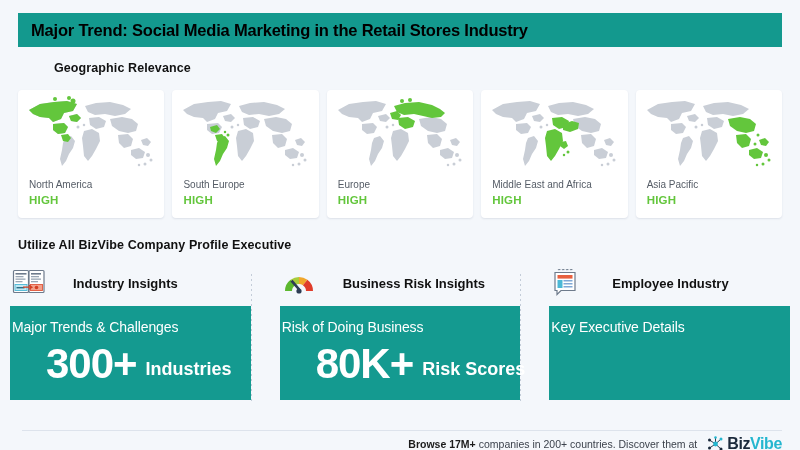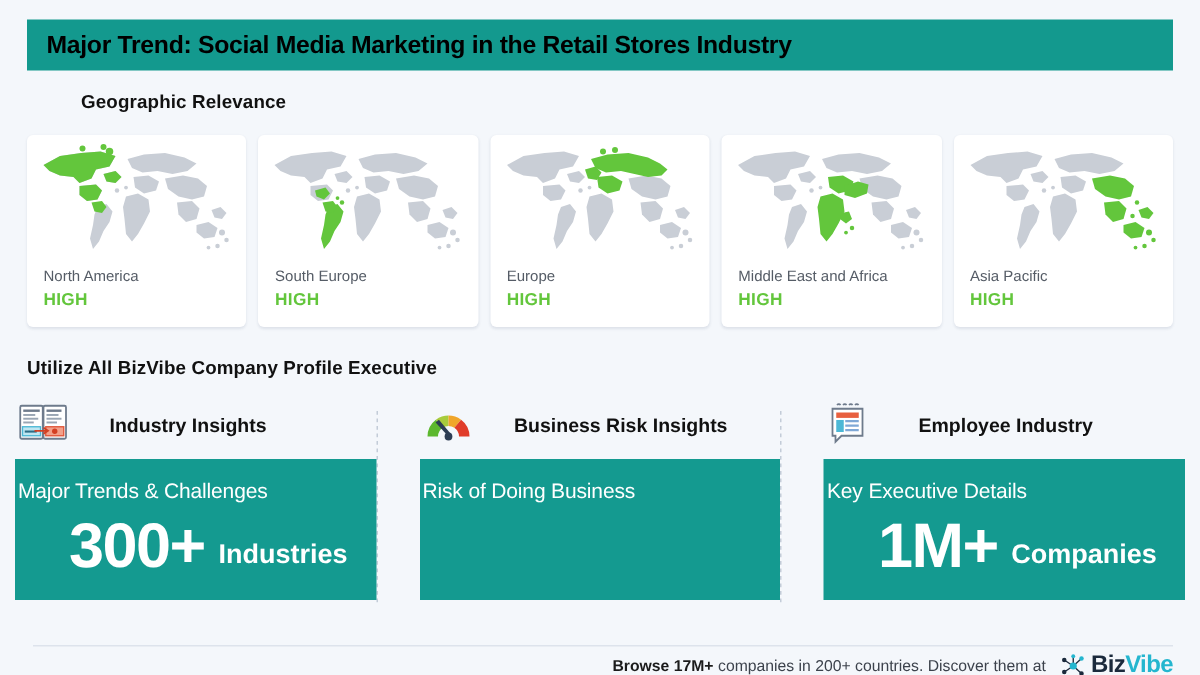--- a/index.html
+++ b/index.html
@@ -474,20 +474,24 @@
             <path d="M17 10 A14 14 0 0 1 25.4 12.8 L20.9 18.2 A7 7 0 0 0 17 17 Z" fill="#f0a62b"></path>
             <path d="M25.4 12.8 A14 14 0 0 1 31 24 L24 24 A7 7 0 0 0 20.9 18.2 Z" fill="#e03c2a"></path>
             <path d="M16.2 23.2 L8.4 14.6 L10.6 12.8 L18.2 21.8 Z" fill="#2d3d54"></path>
             <circle cx="17" cy="24" r="2.6" fill="#2d3d54"></circle>
           </svg>
         </span>
         <span class="insight-head-label">Business Risk Insights</span>
       </div>
       <div class="stat-box">
         <div class="stat-caption">Risk of Doing Business</div>
+        <div class="stat-figure">
+          <span class="stat-number">80K+</span>
+          <span class="stat-unit">Risk Scores</span>
+        </div>
       </div>
     </div>
 
     <div class="divider"></div>
 
     <div class="insight-col col3">
       <div class="insight-head">
         <span class="insight-icon">
           <svg width="34" height="32" viewBox="0 0 34 32" xmlns="http://www.w3.org/2000/svg">
             <path d="M4 5.5 h20 v18 h-14 l-4 4 v-4 h-2 z" fill="#ffffff" stroke="#6e7b8c" stroke-width="1.2"></path>
@@ -501,24 +505,20 @@
               <path d="M11 3 a1.6 1.6 0 0 1 2.4 0"></path>
               <path d="M15 3 a1.6 1.6 0 0 1 2.4 0"></path>
               <path d="M19 3 a1.6 1.6 0 0 1 2.4 0"></path>
             </g>
           </svg>
         </span>
         <span class="insight-head-label">Employee Industry</span>
       </div>
       <div class="stat-box">
         <div class="stat-caption">Key Executive Details</div>
-        <div class="stat-figure">
-          <span class="stat-number">1M+</span>
-          <span class="stat-unit">Companies</span>
-        </div>
       </div>
     </div>
 
   </div>
 
   <div class="footer">
     <div class="footer-rule"></div>
     <div class="footer-content">
       <span class="footer-strong">Browse 17M+</span>
       <span class="footer-text">companies in 200+ countries. Discover them at</span>

